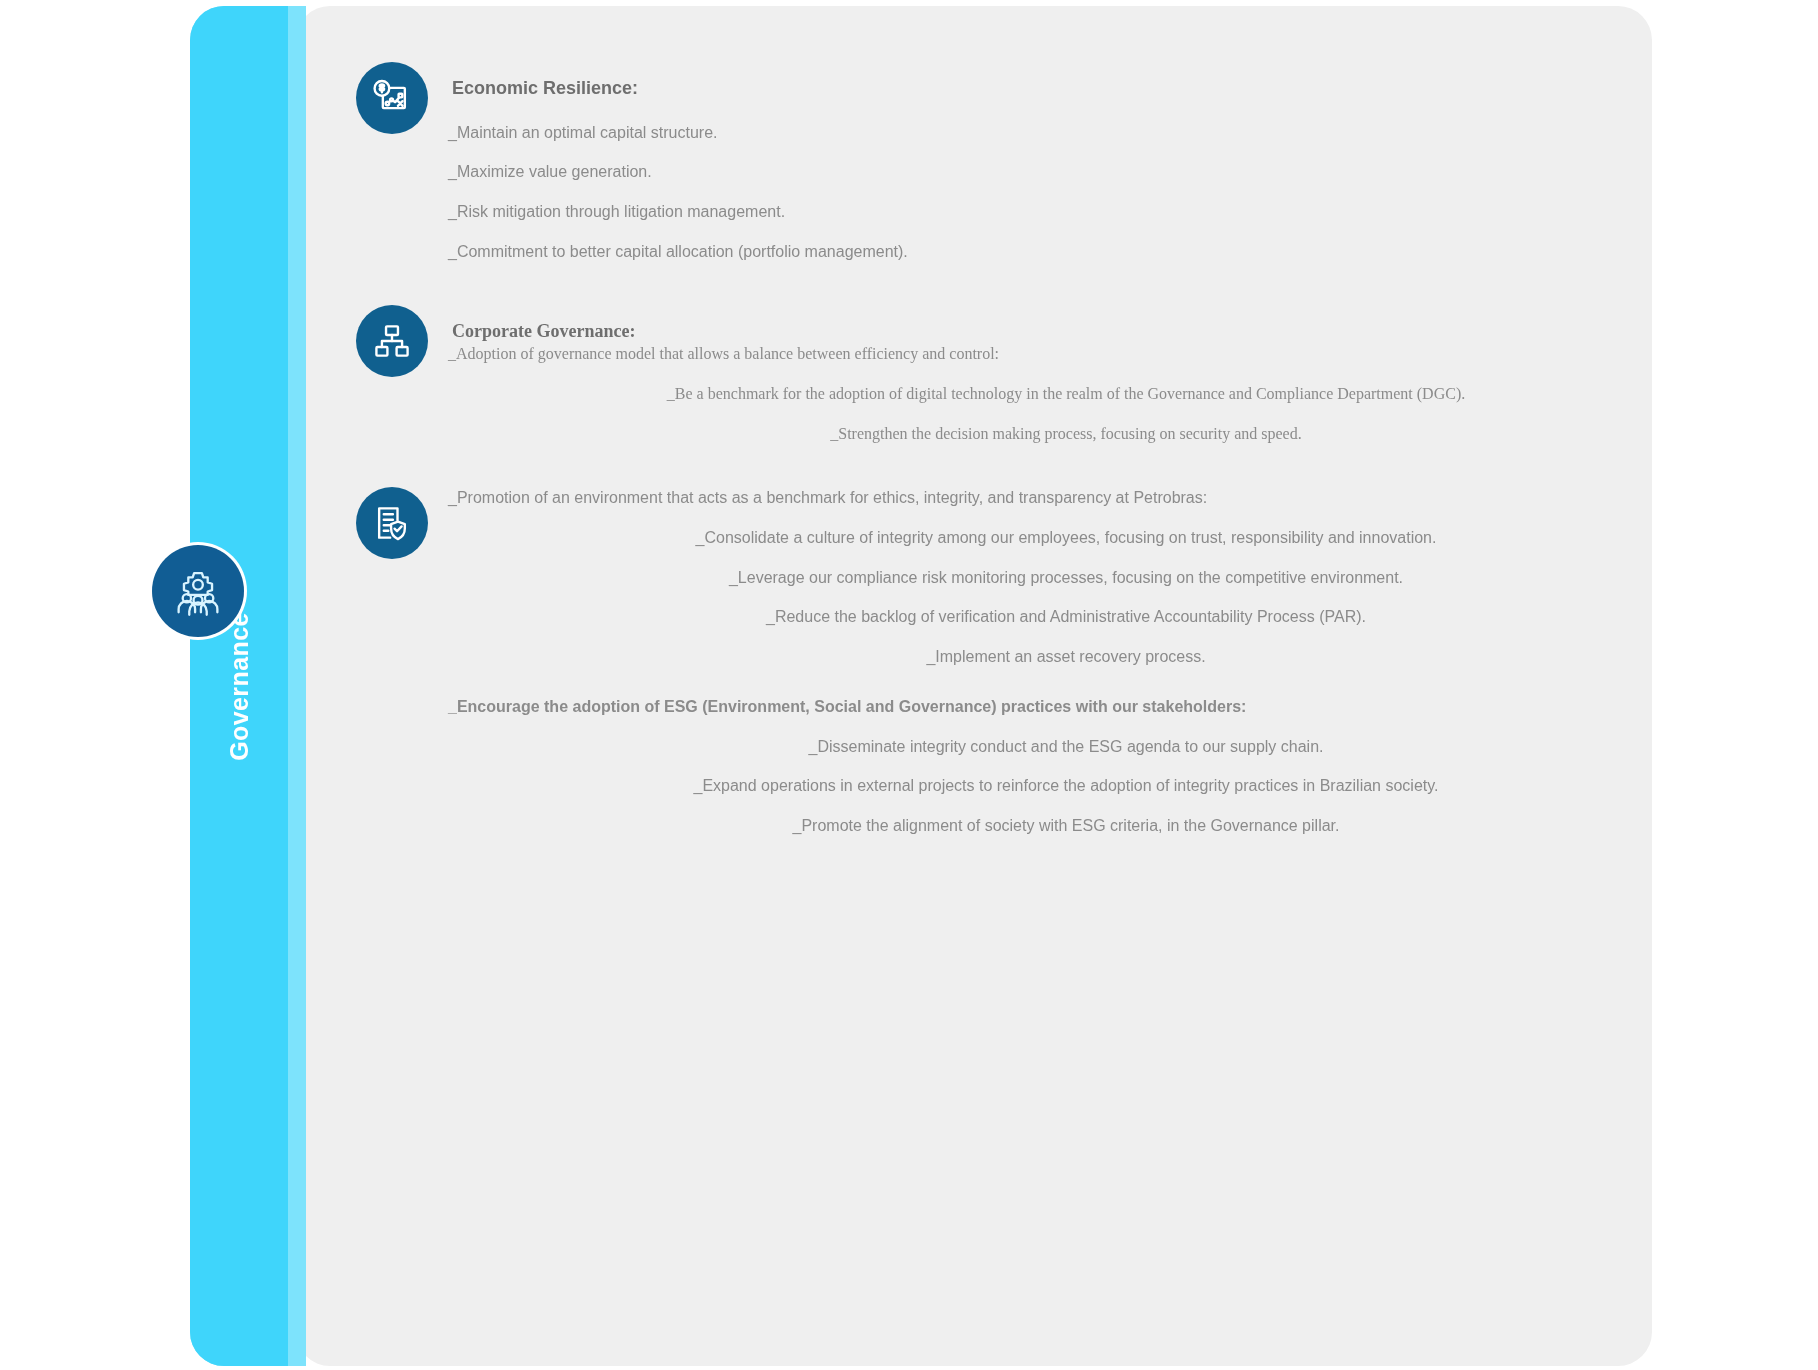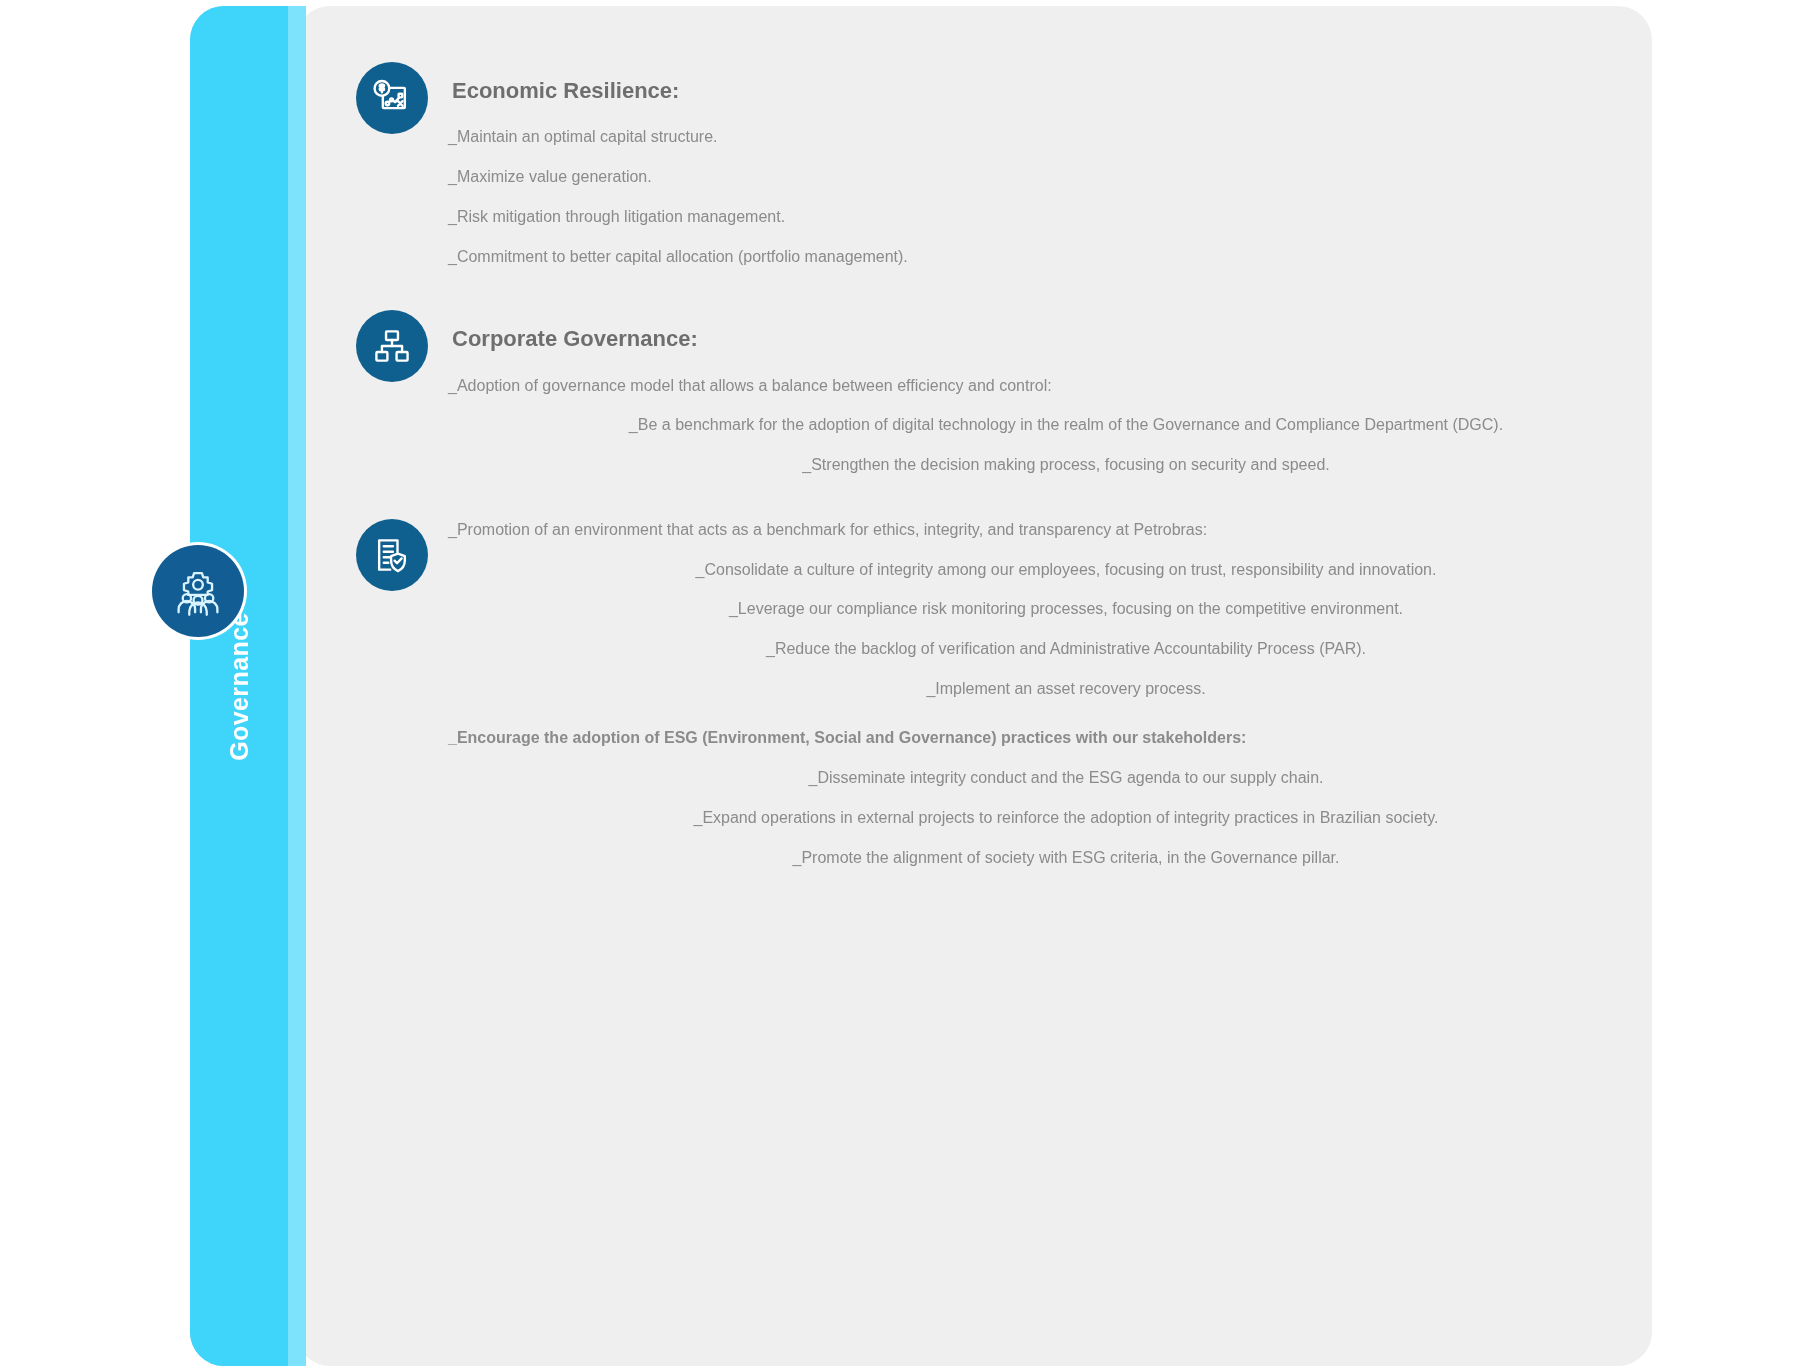--- a/index.html
+++ b/index.html
@@ -114,21 +114,21 @@
     border-radius: 50%;
     background: #10608f;
     display: flex;
     align-items: center;
     justify-content: center;
   }
   .section-icon svg { width: 44px; height: 44px; display: block; }
 
   .section-title {
     color: #6e6e6e;
-    font-size: 22px;
+    font-size: 18px;
     font-weight: bold;
     line-height: 1.2;
     margin: 0;
     padding-top: 16px;
   }
 
   
   .bullet {
     color: #8b8b8b;
     font-size: 16px;
@@ -149,22 +149,22 @@
   .lvl2 {
     margin-left: 34px;
     padding-left: 9px;
     text-indent: -9px;
     text-align: center;
   }
 
   .s1-b1 { margin-top: 22px; }
   .s1-b  { margin-top: 17px; }
 
-  .sec2 { margin-top: 42px; }
-  .sec2 .first-bullet { margin-top: 22px; }
+  .sec2 { margin-top: 42px; font-family: Liberation Serif, serif; }
+  .sec2 .first-bullet { }
   .sec2 .lvl2 { margin-top: 17px; }
 
   .sec3 { margin-top: 42px; }
   .sec3 .first-bullet { margin-top: 14px; }
   .sec3 .lvl2 { margin-top: 17px; }
   .sec3 .group2 { margin-top: 27px; font-weight: bold; }
 </style>
 </head>
 <body>
 

